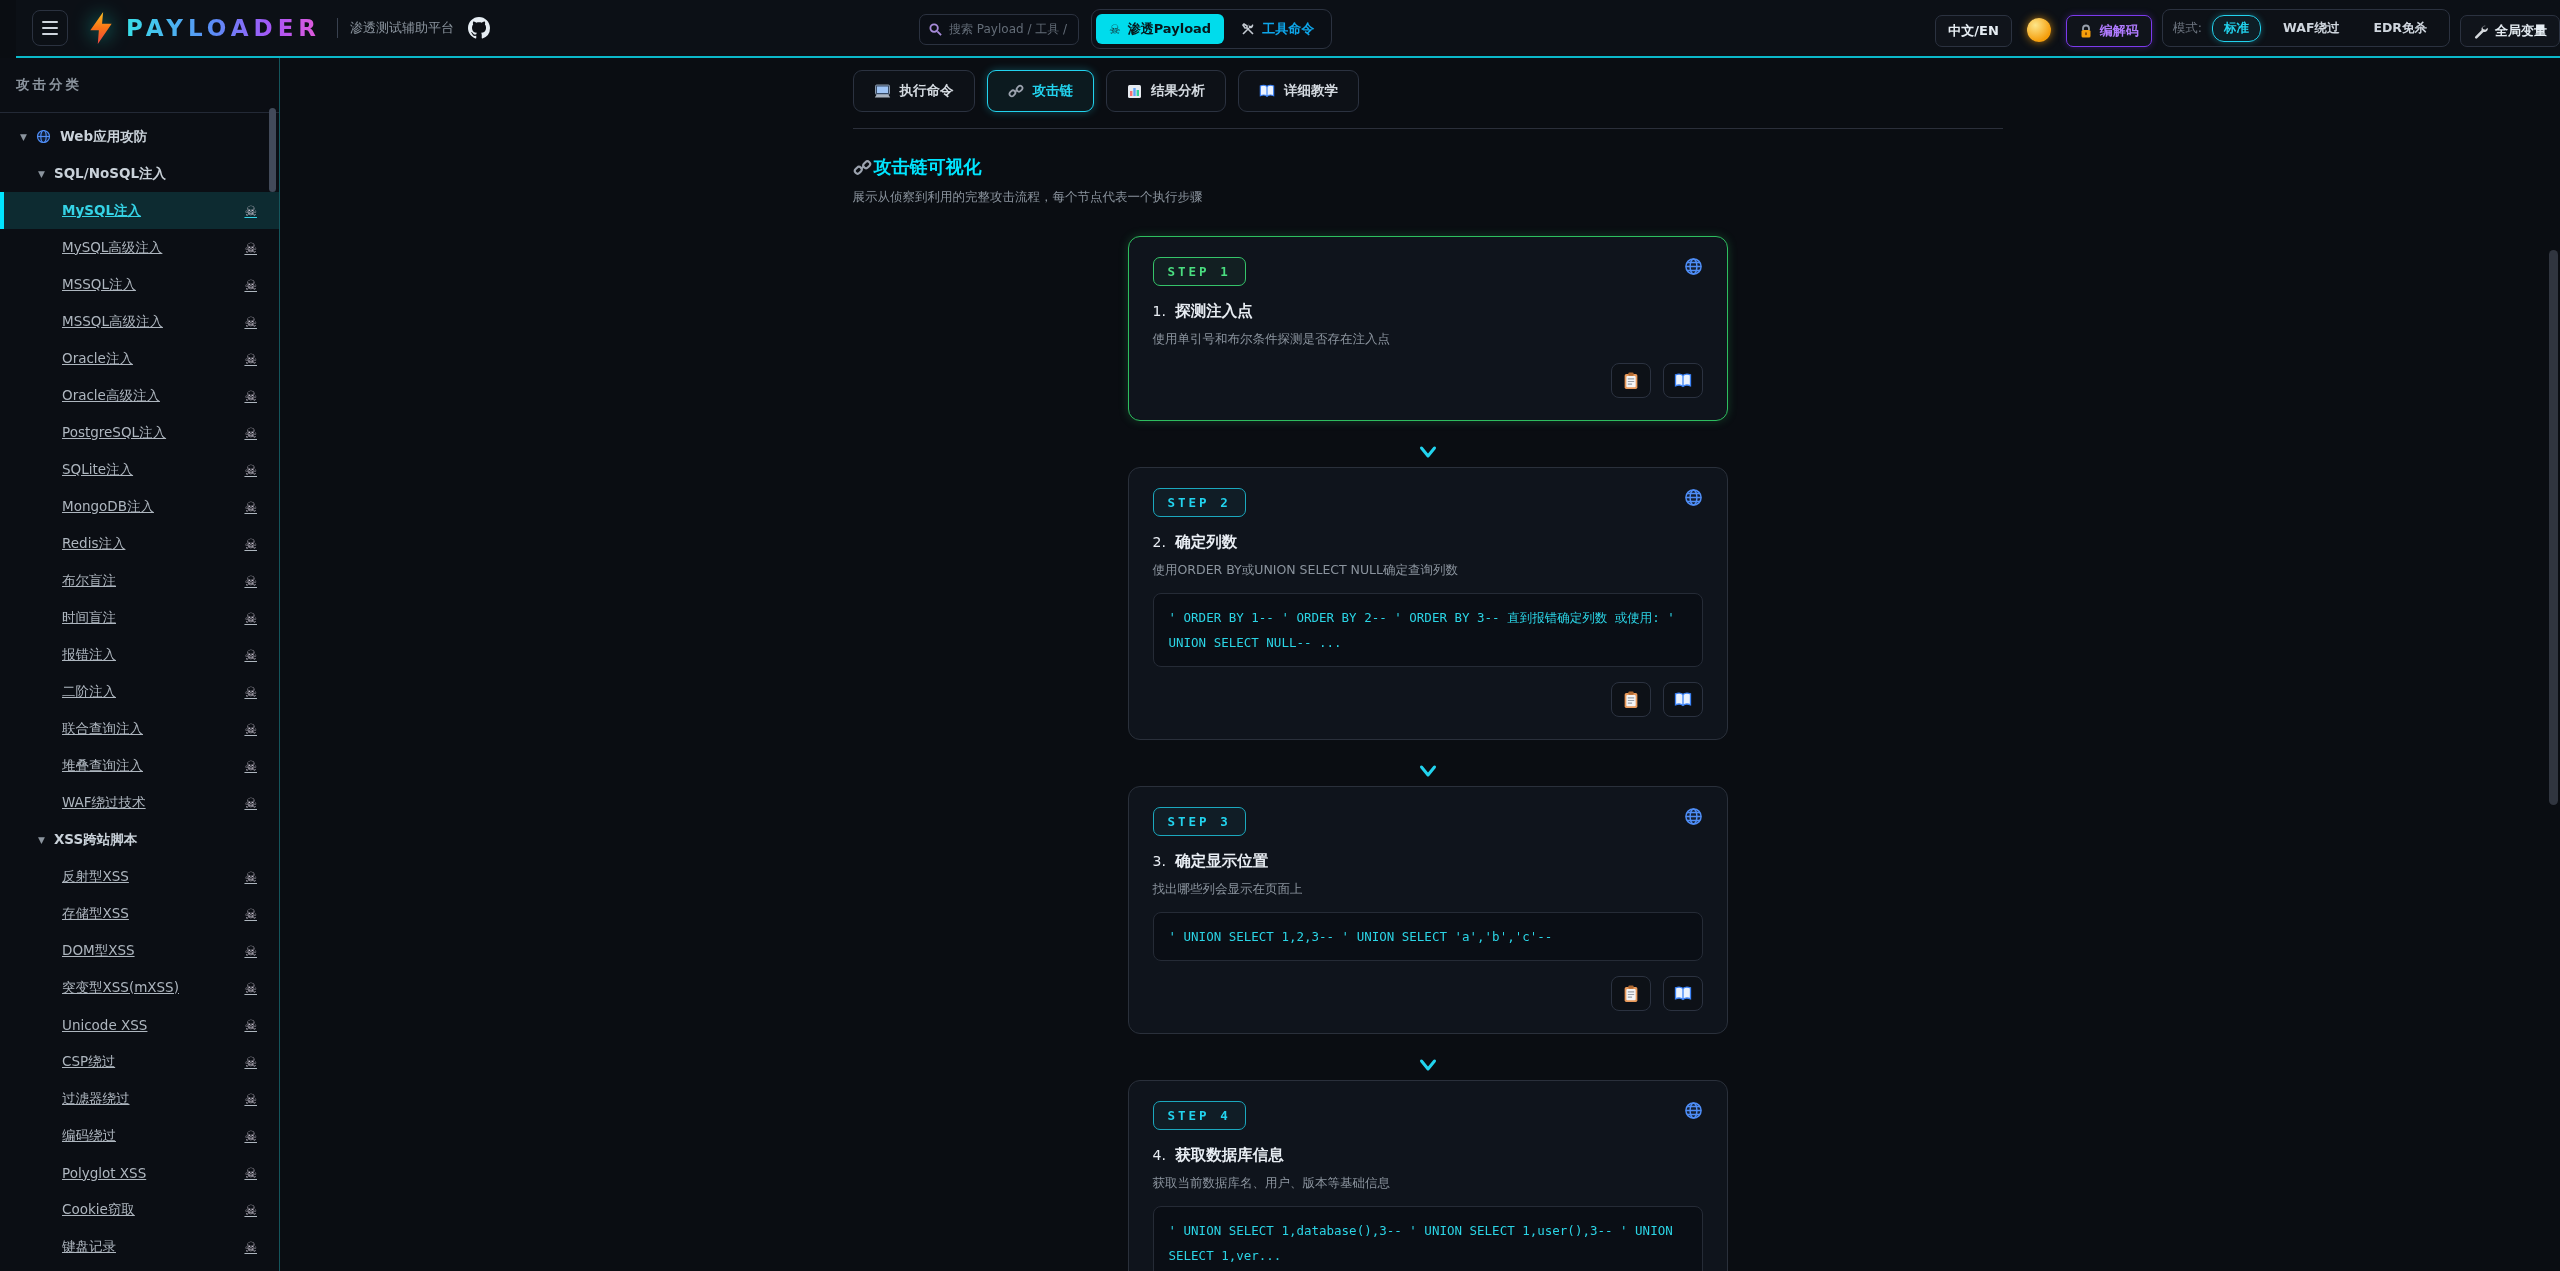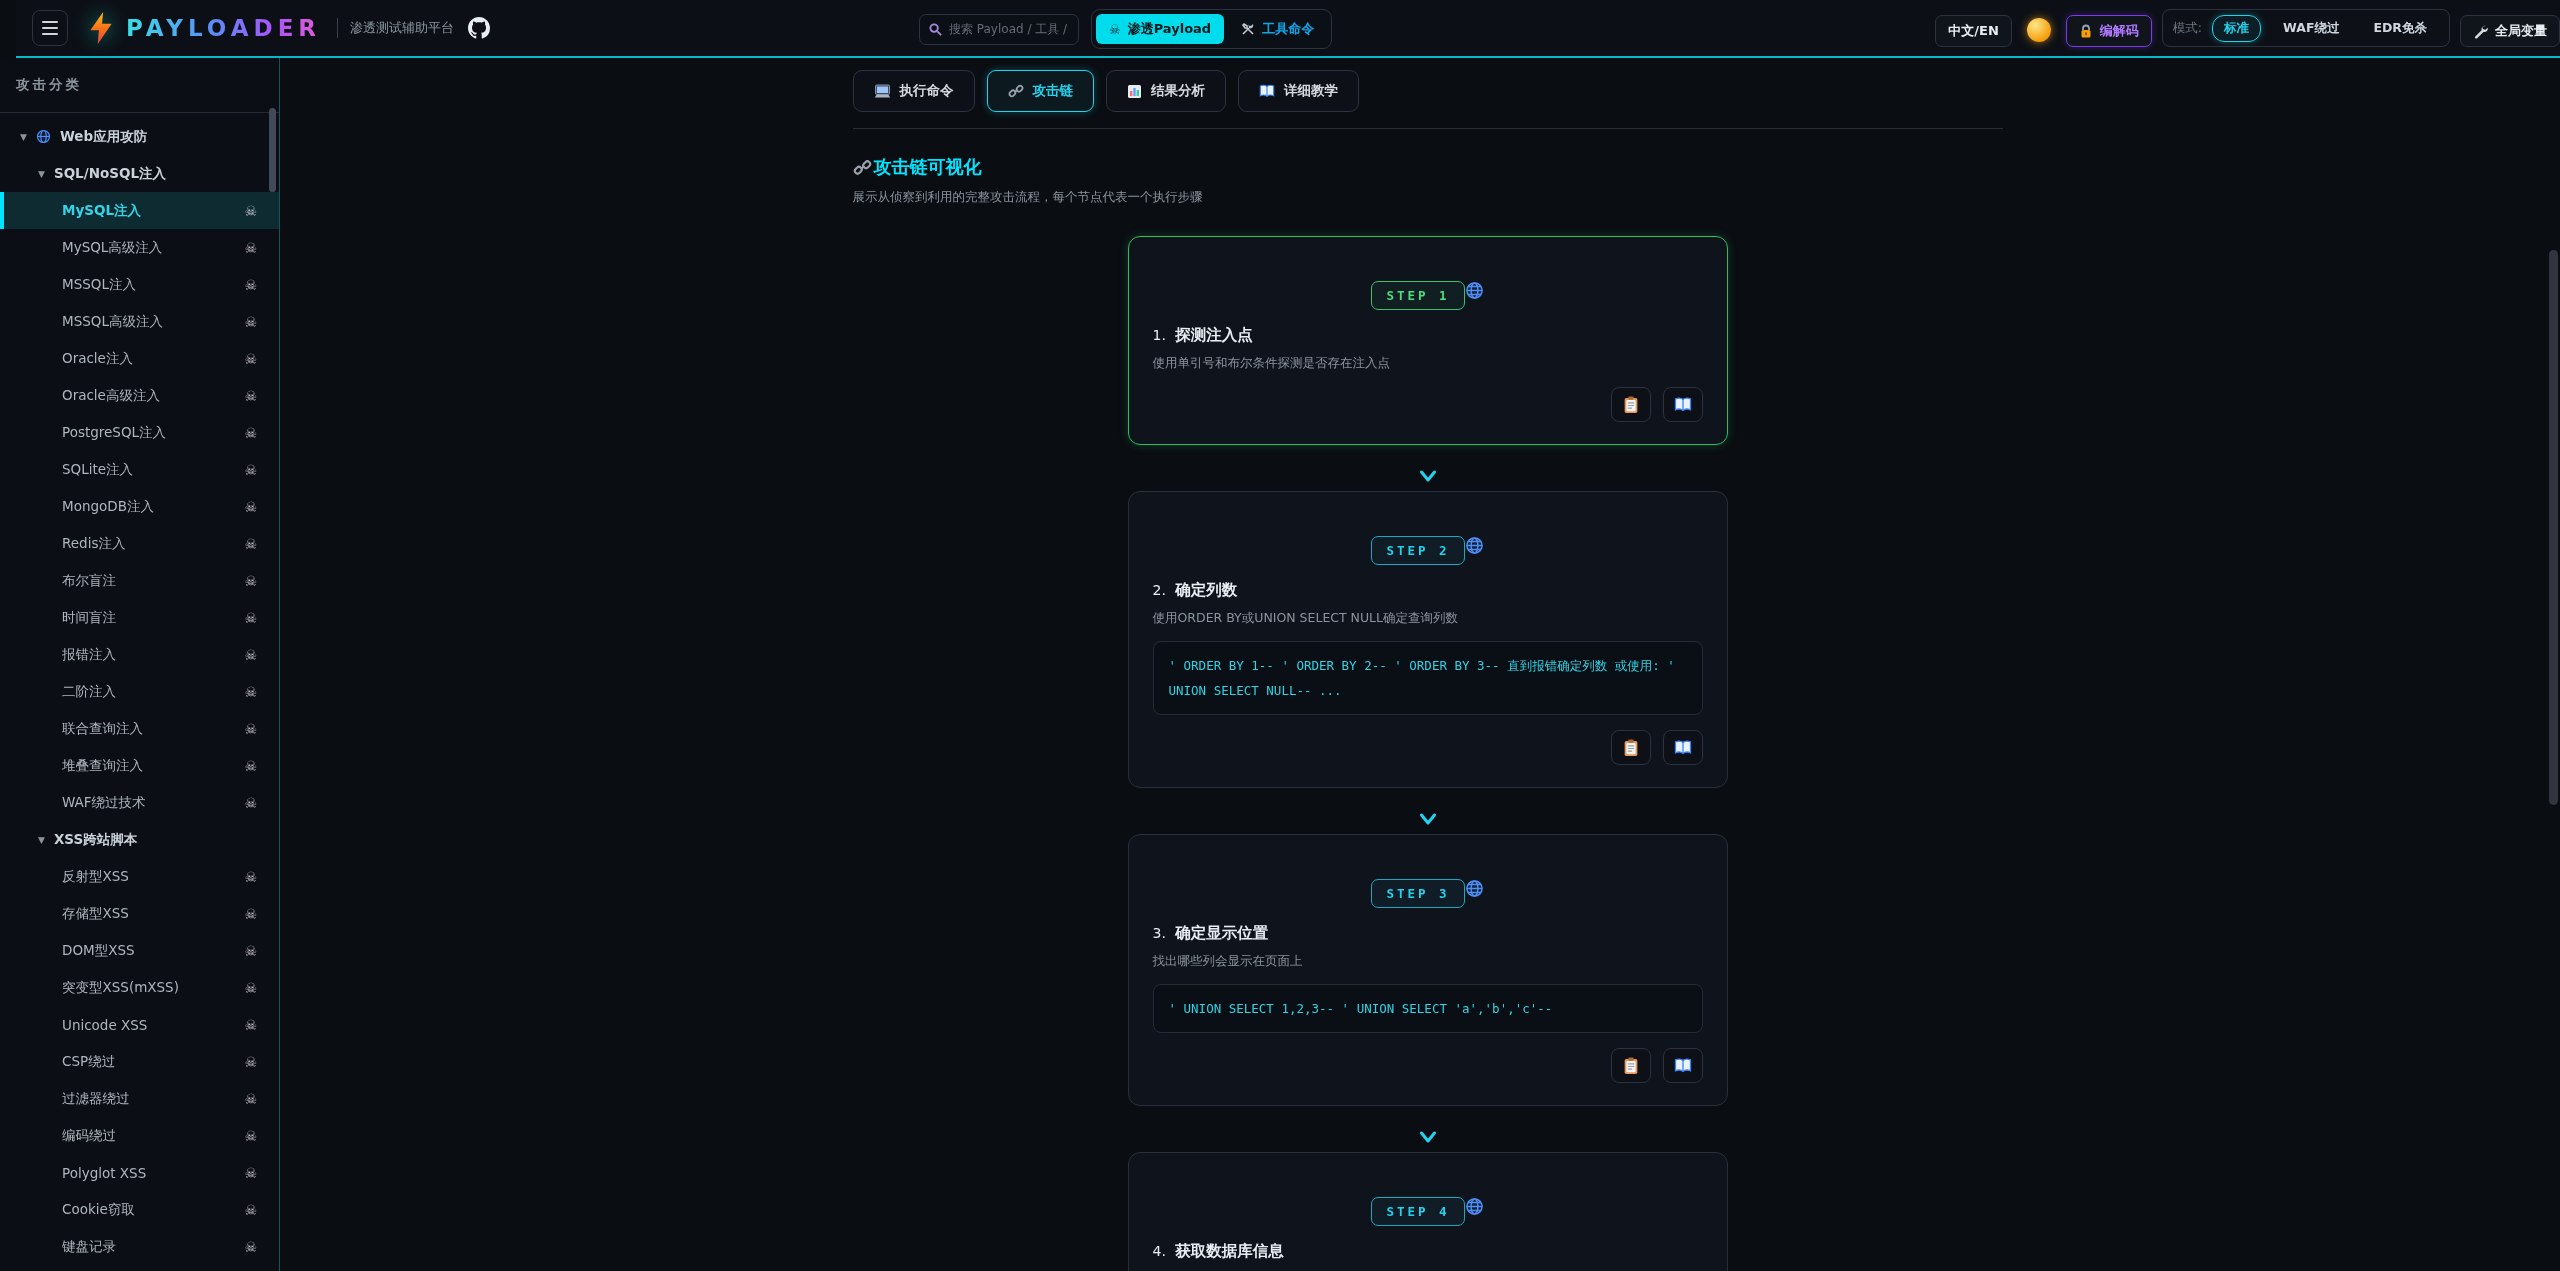--- a/index.html
+++ b/index.html
@@ -51,21 +51,21 @@
   
   .sidebar { position:fixed; top:58px; left:0; width:280px; height:1213px; background:#0b0e14;
     border-right:1px solid #14555c; }
   .sidebar-title { height:55px; display:flex; align-items:center; padding:0 16px; color:#8b949e;
     font-size:13.5px; font-weight:700; letter-spacing:3px; border-bottom:1px solid #232936; }
   .tree { padding-top:5px; }
   .tree-row { height:37px; display:flex; align-items:center; gap:9px; font-size:13.5px; cursor:pointer; }
   .tree-cat { padding-left:20px; color:#c9d1d9; font-weight:700; }
   .tree-sub { padding-left:38px; color:#c9d1d9; font-weight:700; }
   .caret { font-size:9px; color:#8b949e; }
-  .tree-item { padding-left:62px; padding-right:22px; color:#aeb6bf; justify-content:flex-start; }
+  .tree-item { padding-left:62px; padding-right:22px; color:#aeb6bf; justify-content:flex-start;text-decoration:underline; }
   .tree-item .lbl { flex:1; }
   .tree-item .skull { color:#c8c2cf; font-size:14px; }
   .tree-item.active { background:#0d2b31; color:#35d3e6; border-left:4px solid #00e5ff; padding-left:58px; font-weight:700; }
   .sb-scroll { position:absolute; right:3px; top:50px; width:7px; height:84px; border-radius:4px; background:#424a5a; }
 
   
   .page-scroll { position:fixed; right:2px; top:250px; width:9px; height:555px; border-radius:5px;
     background:#30353f; z-index:60; }
 
   
@@ -78,21 +78,21 @@
   .tab.active { border-color:#22d3ee; color:#22d3ee; background:#0c1a1f; box-shadow:0 0 8px rgba(34,211,238,.3); }
   .content-divider { border:none; border-top:1px solid #2b2f3a; margin-top:16px; }
   .section-head { margin-top:26px; display:flex; align-items:center; gap:2px; }
   .section-title { color:#00e5ff; font-size:18px; font-weight:800; }
   .section-sub { margin-top:10px; color:#8b949e; font-size:12.5px; }
 
   
   .chain { width:600px; margin:30px auto 0; display:flex; flex-direction:column; align-items:stretch; }
   .step-card { background:#0f141c; border:1px solid #2a303b; border-radius:12px; padding:20px 24px 22px; }
   .step-card.state-active { border:1.5px solid #2ebe5f; box-shadow:0 0 10px rgba(46,190,95,.25); }
-  .step-head { display:flex; align-items:flex-start; justify-content:center;margin-top:24px; }
+  .step-head { display:flex; align-items:flex-start; justify-content:space-between; }
   .step-badge { display:inline-block; padding:6px 14px; border-radius:7px; font-family:"DejaVu Sans Mono",monospace;
     font-size:12.5px; font-weight:800; letter-spacing:3px; }
   .state-active .step-badge { color:#4ade80; border:1.5px solid #35c46a; background:rgba(74,222,128,.06); }
   .step-card:not(.state-active) .step-badge { color:#22d3ee; border:1.5px solid #1ba8be; background:rgba(34,211,238,.05); }
   .step-title { margin-top:15px; color:#e8edf3; font-size:15.5px; font-weight:800; }
   .step-title .num { font-weight:400; margin-right:4px; font-size:14px; }
   .step-desc { margin-top:9px; color:#8b949e; font-size:12.5px; }
   .step-code { margin-top:14px; background:#0a0e15; border:1px solid #252b36; border-radius:8px;
     padding:11px 15px; font-family:"DejaVu Sans Mono","Liberation Mono",monospace; font-size:12.5px; line-height:2;
     color:#2bd5e6; white-space:pre-wrap; word-break:break-all; cursor:pointer; }

